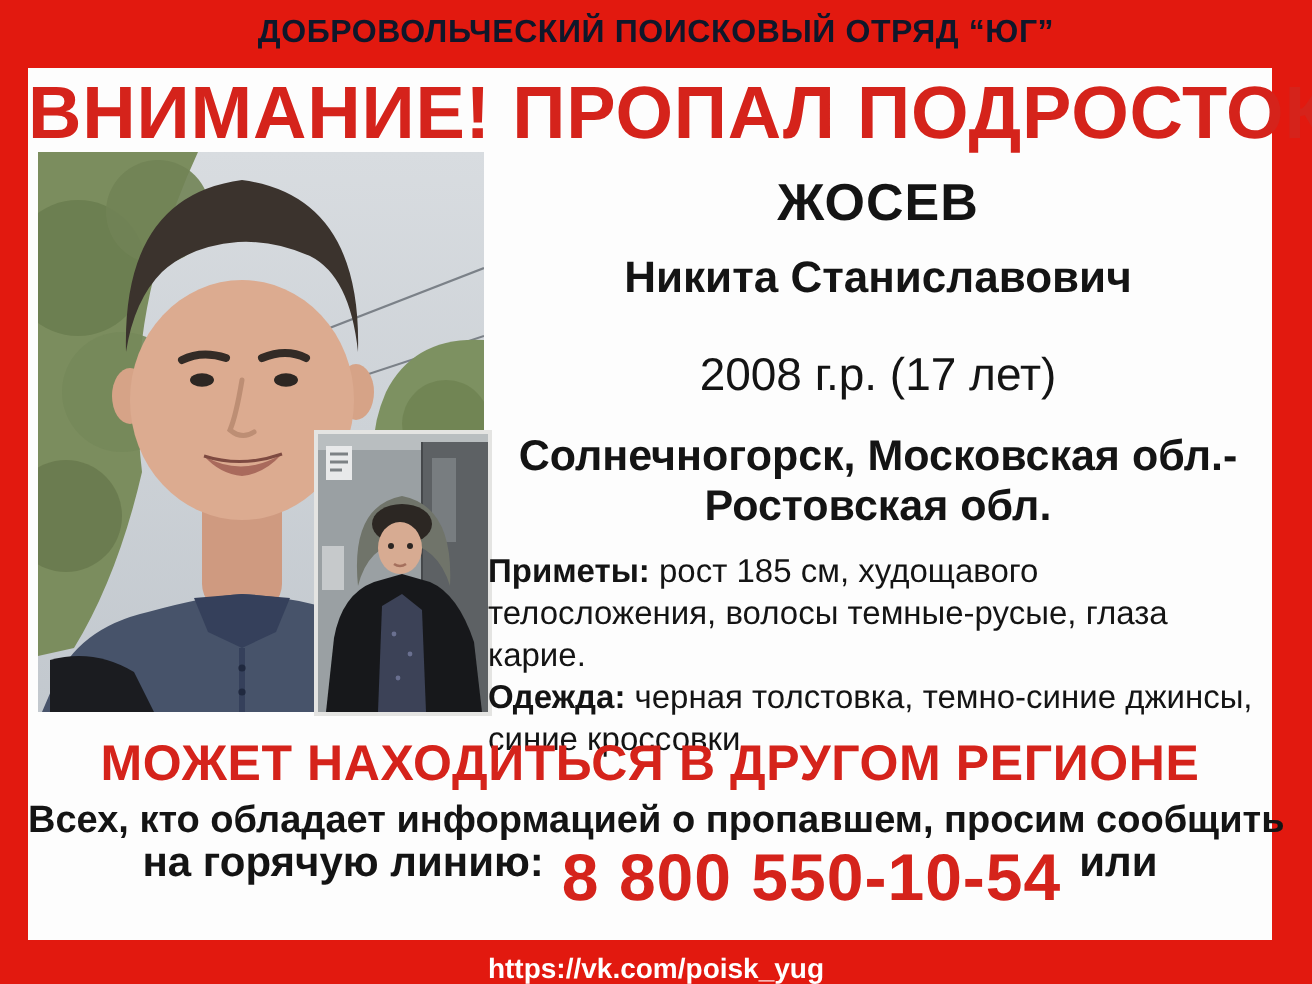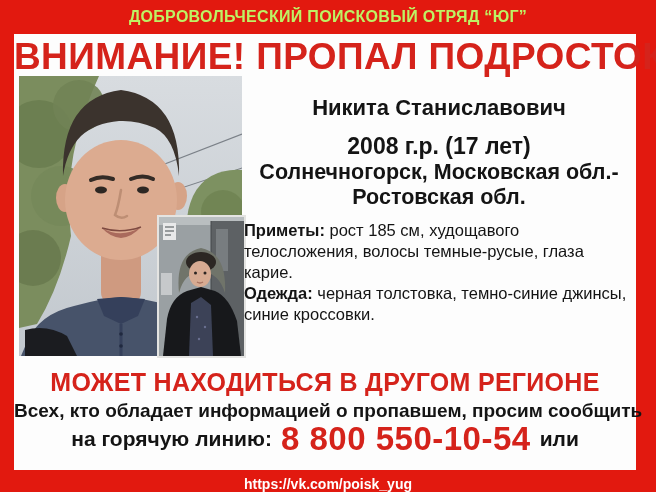--- a/index.html
+++ b/index.html
@@ -5,58 +5,58 @@
   html,body { margin:0; padding:0; }
   .poster {
     position:relative; width:656px; height:492px; overflow:hidden;
     background: var(--red-primary, #e2190f);
     font-family:"Liberation Sans", sans-serif;
     -webkit-font-smoothing:antialiased;
   }
   .topbar {
     position:absolute; top:0; left:0; width:100%; height:34px;
     display:flex; align-items:center; justify-content:center;
-    color:#bef264; font-weight:bold; font-size:16px; letter-spacing:.3px;
+    color:#0f172a; font-weight:bold; font-size:16px; letter-spacing:.3px;
   }
   .sheet {
     position:absolute; left:14px; top:34px; width:622px; height:436px;
     background: var(--sheet-white, #fdfdfd);
   }
   .headline {
     margin:0; padding-top:4px; text-align:center;
     font-size:37px; font-weight:800; line-height:1.0; letter-spacing:.4px;
     color: var(--red-text, #d5231b); white-space:nowrap;
   }
   .photo-main { position:absolute; left:5px; top:42px; width:223px; height:280px; background:#c9ced4; }
   .photo-main svg, .photo-inset svg { width:100%; height:100%; display:block; }
   .photo-inset {
     position:absolute; left:145px; top:183px; width:85px; height:139px;
     outline:2px solid #e4e4e2; background:#9aa0a3;
   }
   .info { position:absolute; left:230px; top:52px; width:390px; text-align:center; color:var(--text-black,#141414); }
   .surname { font-size:26px; font-weight:800; letter-spacing:.5px; }
   .name    { font-size:22px; font-weight:800; margin-top:9px; }
-  .birth   { font-size:23px; font-weight:700; margin-top:12px; }
-  .region  { font-size:21.5px; font-weight:800; line-height:1.16; white-space:nowrap; }
+  .birth   { font-size:23px; font-weight:400; margin-top:22px; }
+  .region  { font-size:21.5px; font-weight:800; margin-top:15px; line-height:1.16; white-space:nowrap; }
   .details { text-align:left; margin-top:10px; font-size:16.5px; line-height:21px; color:var(--text-black,#141414); }
   .details p { margin:0; }
   .details .status { font-weight:800; font-size:17px; white-space:nowrap; }
   .details b { font-weight:700; }
   .alert {
     position:absolute; left:0; right:0; top:334px; text-align:center;
     font-size:25px; font-weight:800; letter-spacing:.3px; white-space:nowrap;
     color: var(--red-text, #d5231b);
   }
   .contact1 {
     position:absolute; left:0; right:0; top:366px; text-align:right;
     font-size:19px; font-weight:800; white-space:nowrap; color:var(--text-black,#141414);
   }
   .contact2 {
     position:absolute; left:0; right:0; top:386px;
-    display:flex; justify-content:center; align-items:center; gap:9px;
+    display:flex; justify-content:center; align-items:flex-start; gap:9px;
     font-weight:800; color:var(--text-black,#141414);
   }
   .c-pre, .c-or { font-size:21px; }
   .c-phone { font-size:33px; letter-spacing:.5px; color:var(--red-text,#d5231b); }
   .footer {
     position:absolute; left:0; bottom:0; width:100%; height:22px;
     display:flex; align-items:flex-end; justify-content:center; gap:55px;
     color:#fff; font-weight:bold; font-size:14px;
   }
 </style>
@@ -135,20 +135,21 @@
         <path d="M38,65 q3,2 6,0" stroke="#a5705d" stroke-width="1.3" fill="none"></path>
         <path d="M4,139 L8,102 Q12,80 28,74 L42,70 L56,74 Q70,80 78,104 L82,139 Z" fill="#17181b"></path>
         <path d="M30,139 L32,86 L42,80 L52,88 L54,139 Z" fill="#3c4257"></path>
         <circle cx="38" cy="100" r="1.2" fill="#6a7090"></circle>
         <circle cx="46" cy="110" r="1.2" fill="#6a7090"></circle>
         <circle cx="40" cy="122" r="1.2" fill="#6a7090"></circle>
       </svg>
     </div>
 
     <section class="info">
+      <div class="surname">ЖОСЕВ</div>
       <div class="name">Никита Станиславович</div>
       <div class="birth">2008 г.р. (17 лет)</div>
       <div class="region">
         <div>Солнечногорск, Московская обл.-</div>
         <div>Ростовская обл.</div>
       </div>
       <div class="details">
         <p><b>Приметы:</b><span> рост 185 см, худощавого телосложения, волосы темные-русые, глаза карие.</span></p>
         <p><b>Одежда:</b><span> черная толстовка, темно-синие джинсы, синие кроссовки.</span></p>
       </div>

